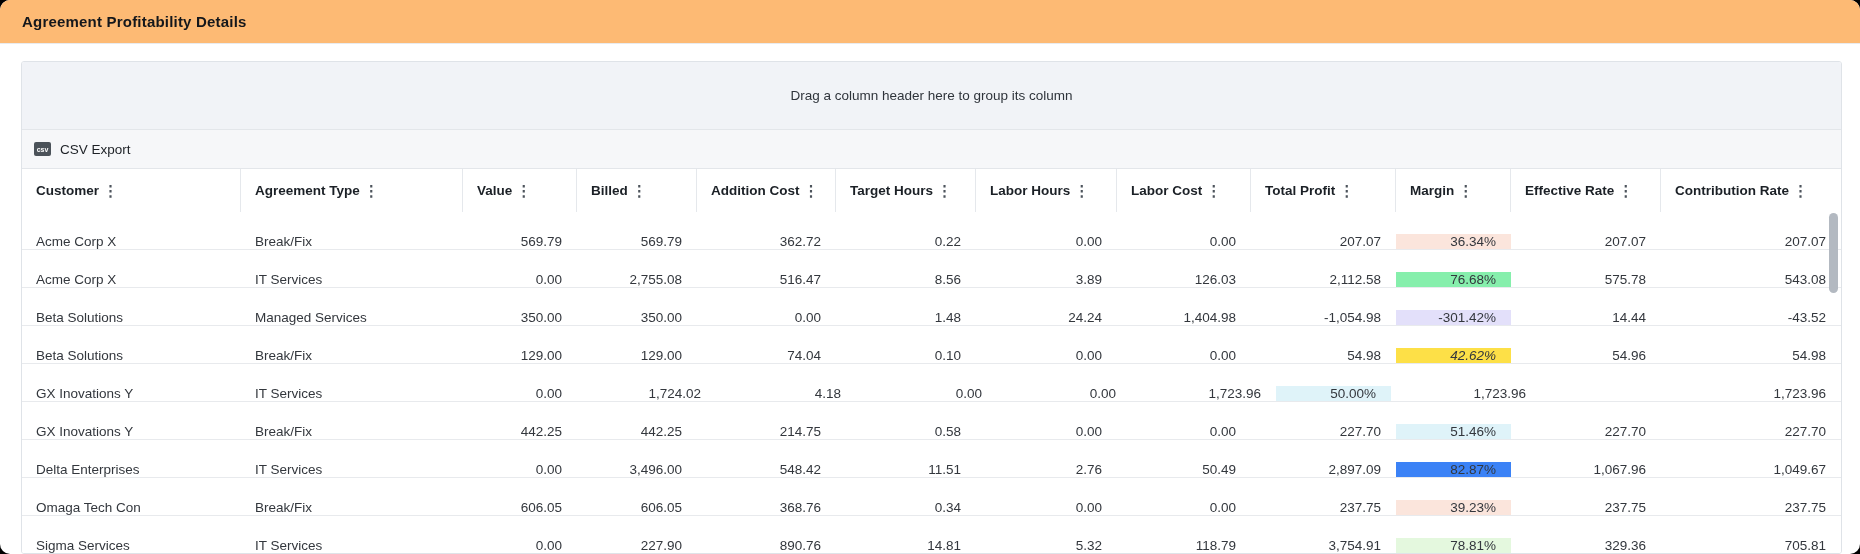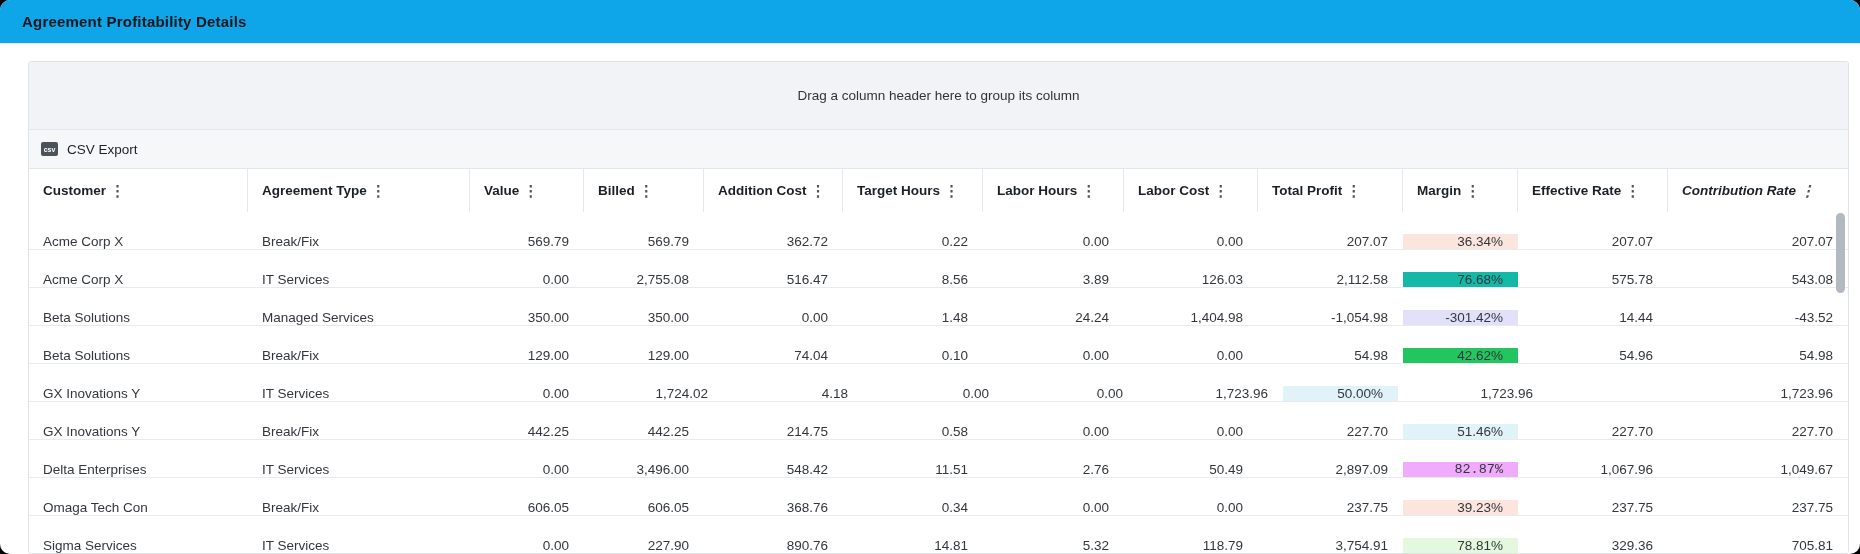--- a/index.html
+++ b/index.html
@@ -2,36 +2,36 @@
 <html><head>
 <meta charset="utf-8">
 <style>
   html,body{margin:0;padding:0;background:#000;}
   .page{
     position:relative;width:1860px;height:554px;background:#fff;
     border-radius:10px;overflow:hidden;
     font-family:"Liberation Sans", sans-serif;
   }
   .titlebar{height:44px;border-bottom:1px solid #e9ebee;display:flex;align-items:center;
-    padding:0 22px;box-sizing:border-box;background:#0ea5e9;}
+    padding:0 22px;box-sizing:border-box;background:#fdba74;}
   .title{font-size:15px;font-weight:bold;color:#14171b;letter-spacing:.2px;}
-  .grid-card{position:absolute;left:28px;top:61px;width:1821px;height:493px;
+  .grid-card{position:absolute;left:21px;top:61px;width:1821px;height:493px;
     border:1px solid #dfe3e8;border-radius:3px;box-sizing:border-box;background:#fff;overflow:hidden;}
   .group-panel{height:67px;background:#f1f3f7;display:flex;align-items:center;justify-content:center;
     font-size:13.5px;color:#2f343b;}
   .toolbar{height:39px;background:#f6f7f9;border-top:1px solid #e3e6ea;display:flex;align-items:center;
     padding:8px 12px;box-sizing:border-box;}
   .csv-btn{display:flex;align-items:center;gap:9px;cursor:pointer;}
   .csv-icon{width:17px;height:14px;background:#4b5259;border-radius:2px;color:#fff;font-size:7px;
     font-weight:bold;display:flex;align-items:center;justify-content:center;}
   .csv-label{font-size:13.5px;color:#1d2126;}
   .header-row{display:flex;height:44px;border-top:1px solid #e3e6ea;box-sizing:border-box;background:#fff;}
   .hcell{display:flex;align-items:center;justify-content:flex-start;padding:0 8px 0 14px;
     border-right:1px solid #e5e8ec;box-sizing:border-box;flex-shrink:0;cursor:pointer;}
-  .hcell.last{border-right:none;flex:1;font-style:italic;}
+  .hcell.last{border-right:none;flex:1;}
   .hlabel{font-size:13.5px;font-weight:bold;color:#1b2026;white-space:nowrap;}
   .dots{color:#4d545c;font-size:15px;line-height:1;padding:0 4px;cursor:pointer;font-weight:bold;}
   .gridbody{position:relative;}
   .row{display:flex;height:38px;border-bottom:1px solid #e8eaed;box-sizing:border-box;align-items:flex-end;background:#fff;}
   .cell{display:flex;align-items:center;font-size:13.5px;color:#33373d;box-sizing:border-box;
     flex-shrink:0;white-space:nowrap;overflow:hidden;}
   .cell.left{padding-left:14px;justify-content:flex-start;}
   .cell.right{padding-right:15px;justify-content:flex-end;}
   .c0{width:219px}.c1{width:222px}.c2{width:114px}.c3{width:120px}.c4{width:139px}.c5{width:140px}
   .c6{width:141px}.c7{width:134px}.c8{width:145px}.c9{width:115px}.c10{width:150px}
@@ -127,21 +127,21 @@
         <div class="row">
           <div class="cell c0 left">Acme Corp X</div>
           <div class="cell c1 left">IT Services</div>
           <div class="cell c2 right">0.00</div>
           <div class="cell c3 right">2,755.08</div>
           <div class="cell c4 right">516.47</div>
           <div class="cell c5 right">8.56</div>
           <div class="cell c6 right">3.89</div>
           <div class="cell c7 right">126.03</div>
           <div class="cell c8 right">2,112.58</div>
-          <div class="cell c9 right" style="background: #14b8a6; padding-left: 24px;">76.68%</div>
+          <div class="cell c9 right" style="background: #86efac; padding-left: 24px;">76.68%</div>
           <div class="cell c10 right">575.78</div>
           <div class="cell c11 right">543.08</div>
         </div>
         <div class="row">
           <div class="cell c0 left">Beta Solutions</div>
           <div class="cell c1 left">Managed Services</div>
           <div class="cell c2 right">350.00</div>
           <div class="cell c3 right">350.00</div>
           <div class="cell c4 right">0.00</div>
           <div class="cell c5 right">1.48</div>
@@ -155,21 +155,21 @@
         <div class="row">
           <div class="cell c0 left">Beta Solutions</div>
           <div class="cell c1 left">Break/Fix</div>
           <div class="cell c2 right">129.00</div>
           <div class="cell c3 right">129.00</div>
           <div class="cell c4 right">74.04</div>
           <div class="cell c5 right">0.10</div>
           <div class="cell c6 right">0.00</div>
           <div class="cell c7 right">0.00</div>
           <div class="cell c8 right">54.98</div>
-          <div class="cell c9 right" style="background: #22c55e;">42.62%</div>
+          <div class="cell c9 right" style="background: #fde047; font-style: italic;">42.62%</div>
           <div class="cell c10 right">54.96</div>
           <div class="cell c11 right">54.98</div>
         </div>
         <div class="row">
           <div class="cell c0 left">GX Inovations Y</div>
           <div class="cell c1 left">IT Services</div>
           <div class="cell c2 right">0.00</div>
           <div class="cell c4 right">1,724.02</div>
           <div class="cell c5 right">4.18</div>
           <div class="cell c6 right">0.00</div>
@@ -196,21 +196,21 @@
         <div class="row">
           <div class="cell c0 left">Delta Enterprises</div>
           <div class="cell c1 left">IT Services</div>
           <div class="cell c2 right">0.00</div>
           <div class="cell c3 right">3,496.00</div>
           <div class="cell c4 right">548.42</div>
           <div class="cell c5 right">11.51</div>
           <div class="cell c6 right">2.76</div>
           <div class="cell c7 right">50.49</div>
           <div class="cell c8 right">2,897.09</div>
-          <div class="cell c9 right" style="background: #f0abfc; font-family: Liberation Mono, monospace;">82.87%</div>
+          <div class="cell c9 right" style="background: #3b82f6;">82.87%</div>
           <div class="cell c10 right">1,067.96</div>
           <div class="cell c11 right">1,049.67</div>
         </div>
         <div class="row">
           <div class="cell c0 left">Omaga Tech Con</div>
           <div class="cell c1 left">Break/Fix</div>
           <div class="cell c2 right">606.05</div>
           <div class="cell c3 right">606.05</div>
           <div class="cell c4 right">368.76</div>
           <div class="cell c5 right">0.34</div>

